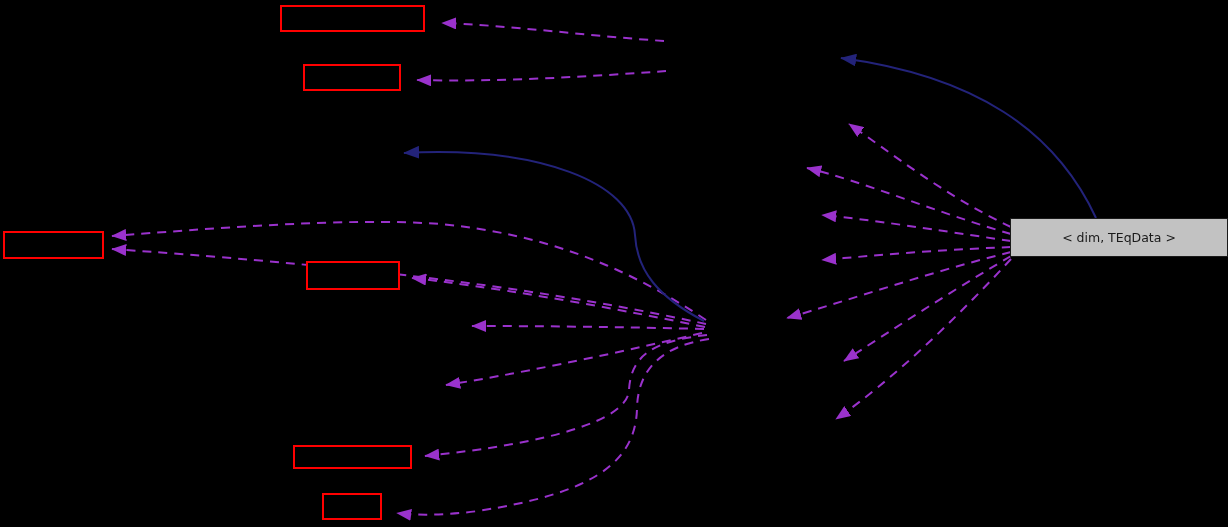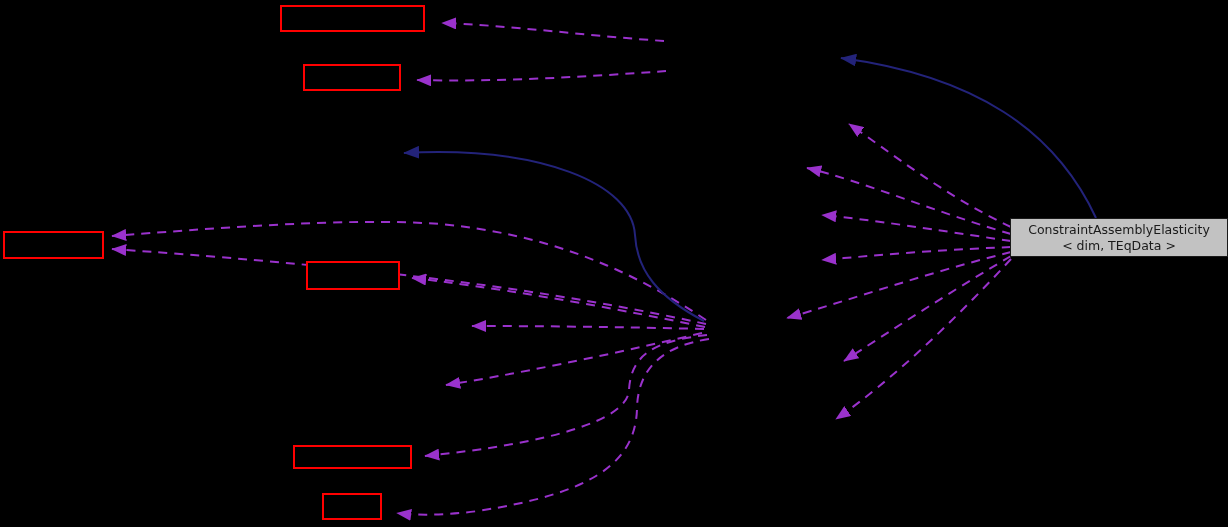--- a/index.html
+++ b/index.html
@@ -98,17 +98,16 @@
       <rect class="red-node" x="281" y="6" width="143" height="25"></rect>
       <rect class="red-node" x="304" y="65" width="96" height="25"></rect>
       <rect class="red-node" x="4" y="232" width="99" height="26"></rect>
       <rect class="red-node" x="307" y="262" width="92" height="27"></rect>
       <rect class="red-node" x="294" y="446" width="117" height="22"></rect>
       <rect class="red-node" x="323" y="494" width="58" height="25"></rect>
     </g>
   </svg>
 
   <div id="main-node" style="background: rgb(194, 194, 194); color: rgb(26, 26, 26);">
-    <span>ConstraintAssemblyElasticity</span>
     <span>&lt; dim, TEqData &gt;</span>
   </div>
 
 </div>
 
 </body></html>

